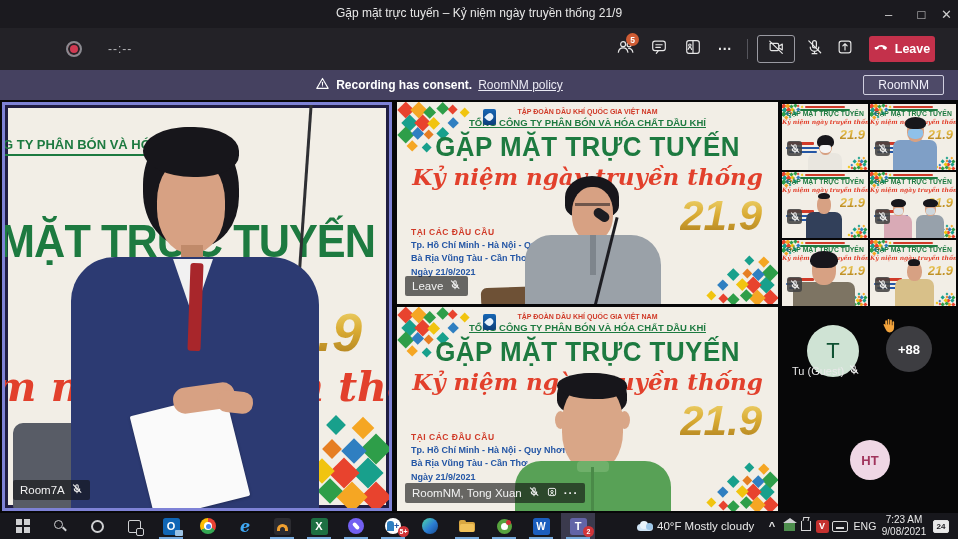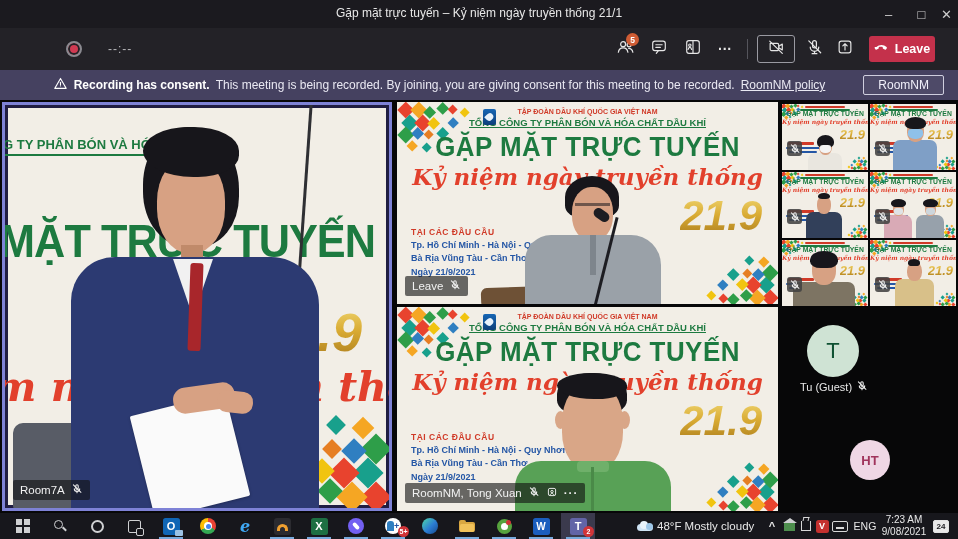--- a/index.html
+++ b/index.html
@@ -103,21 +103,21 @@
   .winlogo i{background:#cfd0d2;}
   .sq{border-radius:2.5px;display:flex;align-items:center;justify-content:center;color:#fff;font-weight:800;}
   .tray{position:absolute;top:0;height:26px;display:flex;align-items:center;justify-content:center;color:#e8e8e8;}
 </style>
 </head>
 <body>
 
 <div id="app">
 
   <div class="titlebar">
-    <div class="tb-title">Gặp mặt trực tuyến – Kỷ niệm ngày truyền thống 21/1</div>
+    <div class="tb-title">Gặp mặt trực tuyến – Kỷ niệm ngày truyền thống 21/9</div>
     <div class="winctl" style="left:872px">–</div>
     <div class="winctl" style="left:905px">□</div>
     <div class="winctl" style="left:930px">✕</div>
   </div>
 
   <div class="toolbar">
     <div class="recdot"></div>
     <div class="timer">--:--</div>
 
     <div class="ticon" style="left:612px">
@@ -176,21 +176,20 @@
   </div>
 
   <div class="recbar">
     <div class="msg">
       <span><svg width="15" height="15" viewBox="0 0 20 20" fill="none" stroke="#fff" stroke-width="1.4" stroke-linejoin="round">
             <path d="M10 3.2 17.6 16.5H2.4Z"></path>
             <path d="M10 8.2v4" stroke-linecap="round"></path>
             <circle cx="10" cy="14.2" r=".6" fill="#fff" stroke="none"></circle>
           </svg></span>
       <b>Recording has consent.</b>
-      <span>This meeting is being recorded. By joining, you are giving consent for this meeting to be recorded.</span>
       <a href="#">RoomNM policy</a>
     </div>
     <div class="dismiss">RoomNM</div>
   </div>
 
   <div class="stage">
 
     <div class="tile tile-left">
       <div class="l-org2">G TY PHÂN BÓN VÀ HÓA CH</div>
       <div class="l-title g-title">MẶT TRỰC TUYẾN</div>
@@ -735,27 +734,33 @@
               <path d="M10 14v2.3"></path>
               <path d="M4 3l12.5 12.5"></path>
             </svg>
           </div>
         </div>
       </div>
 
     <div class="avatar" style="left:807px;top:225px;width:52px;height:52px;background:#cfe3d4">
       <span style="color:#0f5132;font-size:22px">T</span>
     </div>
-    <div class="avlabel" style="left:792px;top:280px;width:84px;justify-content:center">
+    <div class="avlabel" style="left:792px;top:264px;width:84px;justify-content:flex-start">
       <span>Tu (Guest)</span>
       <span><svg width="12" height="12" viewBox="0 0 20 20" fill="none" stroke="#f0f0f0" stroke-width="1.8" stroke-linecap="round">
             <rect x="8" y="2.8" width="4" height="7.5" rx="2"></rect>
             <path d="M5.5 9.5a4.5 4.5 0 0 0 9 0"></path>
             <path d="M10 14v2.3"></path>
             <path d="M4 3l12.5 12.5"></path>
+          </svg></span>
+    </div>
+    <div class="avatar" style="left:886px;top:226px;width:46px;height:46px;background:#3d3d41">
+      <span style="color:#fff;font-size:13px;font-weight:bold">+88</span>
+      <span class="abs" style="left:-6px;top:-9px"><svg width="18" height="18" viewBox="0 0 24 24">
+            <path fill="#f2a33c" d="M7 11V5.5a1.2 1.2 0 0 1 2.4 0V10h.8V3.8a1.2 1.2 0 0 1 2.4 0V10h.8V4.6a1.2 1.2 0 0 1 2.4 0V11h.8V6.8a1.1 1.1 0 0 1 2.2 0V14c0 4-2.5 6.5-6 6.5-3.1 0-4.6-2.5-6-5.5l-2-4.2c-.5-1 .8-1.9 1.6-1.1Z"></path>
           </svg></span>
     </div>
     <div class="avatar" style="left:850px;top:340px;width:40px;height:40px;background:#efd7e5">
       <span style="color:#a0345c;font-size:13px;font-weight:bold">HT</span>
     </div>
   </div>
 
   <div class="taskbar">
     <div id="taskapps">
         <div class="tcell" style="left: 6px;">
@@ -839,21 +844,21 @@
         </div>
       </div>
 
     <div class="tray" style="left:634px;width:22px">
       <div style="position:relative;width:17px;height:10px">
         <div class="abs" style="left:0;top:3px;width:16px;height:7px;background:#cfe4f5;border-radius:5px"></div>
         <div class="abs" style="left:3px;top:0;width:8px;height:8px;background:#e9f3fb;border-radius:50%"></div>
         <div class="abs" style="left:9px;top:2px;width:7px;height:7px;background:#9ec7e8;border-radius:50%"></div>
       </div>
     </div>
-    <div class="tray" style="left:657px;width:110px;font-size:11.5px;justify-content:flex-start">48°F Mostly cloudy</div>
+    <div class="tray" style="left:657px;width:110px;font-size:11.5px;justify-content:flex-start">40°F Mostly cloudy</div>
     <div class="tray" style="left:764px;width:16px;font-size:11px;font-weight:bold">^</div>
     <div class="tray" style="left:781px;width:16px">
       <div style="width:11px;height:9px;background:#4e8f4e;position:relative">
           <div class="abs" style="left:-1px;top:-4px;width:0;height:0;border-left:7px solid transparent;border-right:7px solid transparent;border-bottom:5px solid #cfd0d2"></div>
         </div>
     </div>
     <div class="tray" style="left:798px;width:16px">
       <div style="width:10px;height:10px;border:1.4px solid #d8d8d8;border-top:none;position:relative">
           <div class="abs" style="left:1px;top:-4px;width:6px;height:4px;border:1.4px solid #d8d8d8;border-bottom:none;transform:skewX(-14deg)"></div>
         </div>

